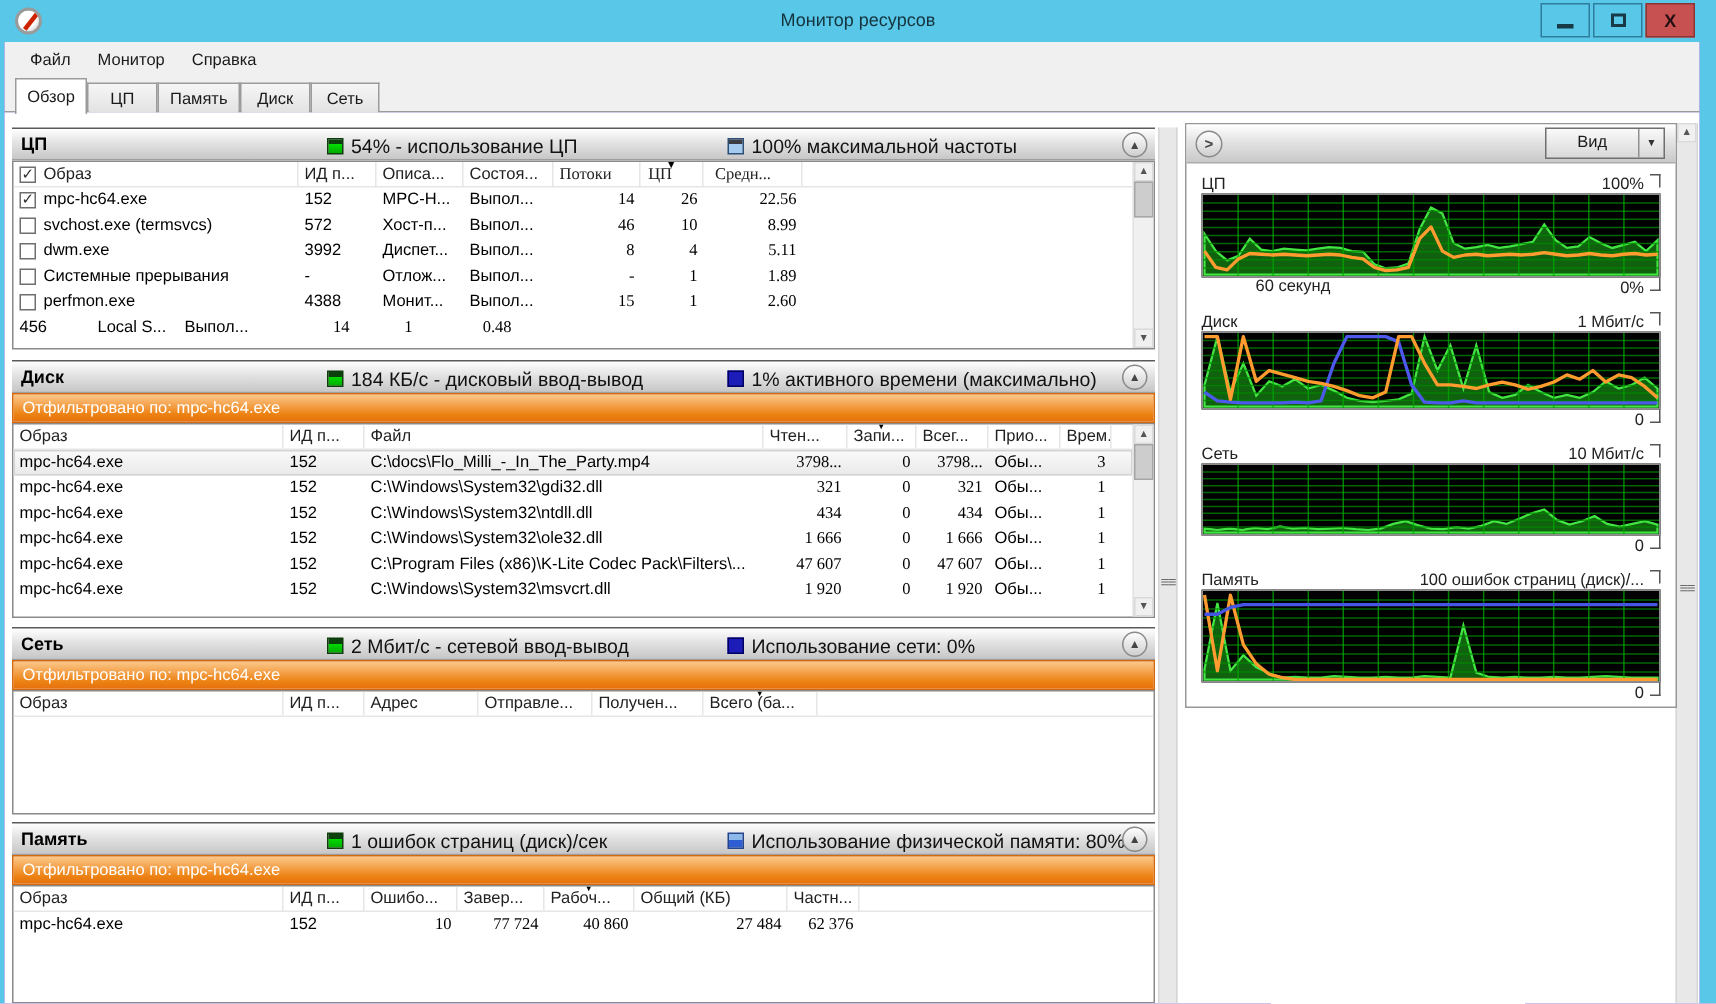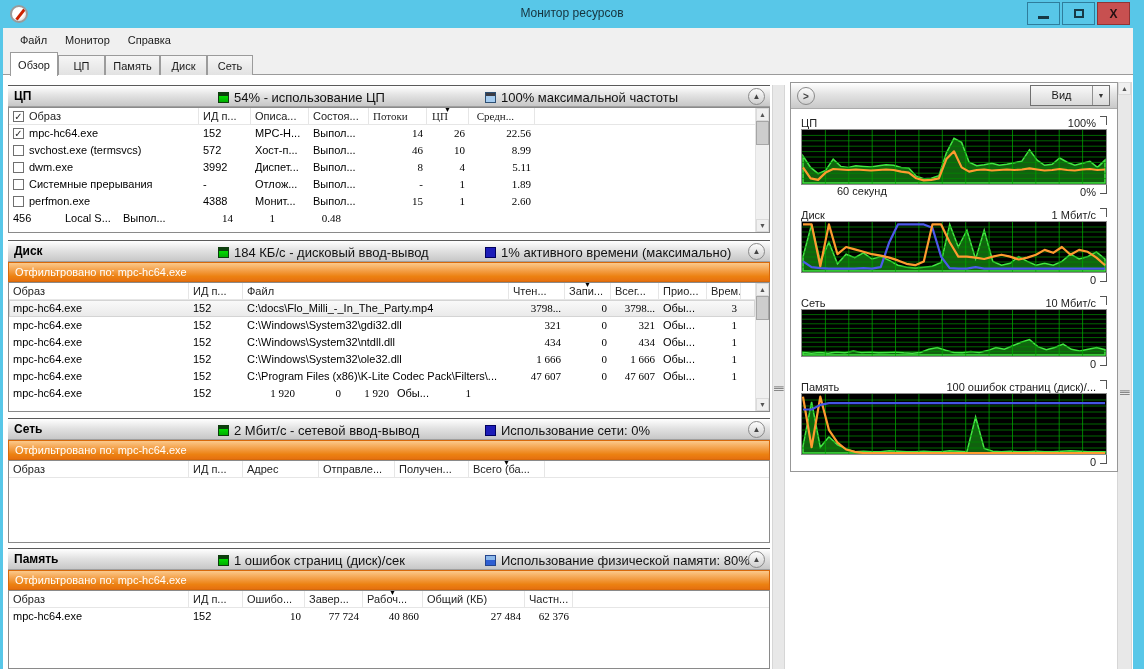--- a/index.html
+++ b/index.html
@@ -291,20 +291,21 @@
               <span class="td c2">C:\Program Files (x86)\K-Lite Codec Pack\Filters\...</span>
               <span class="td c3 r">47 607</span>
               <span class="td c4 r">0</span>
               <span class="td c5 r">47 607</span>
               <span class="td c6">Обы...</span>
               <span class="td c7 r">1</span>
             </div>
             <div class="tr">
               <span class="td c0">mpc-hc64.exe</span>
               <span class="td c1">152</span>
+              <span class="td c2">C:\Windows\System32\msvcrt.dll</span>
               <span class="td c3 r">1 920</span>
               <span class="td c4 r">0</span>
               <span class="td c5 r">1 920</span>
               <span class="td c6">Обы...</span>
               <span class="td c7 r">1</span>
             </div>
           </div>
         <div class="vscroll">
           <div class="sarrow">▲</div>
           <div class="sthumb"></div>

